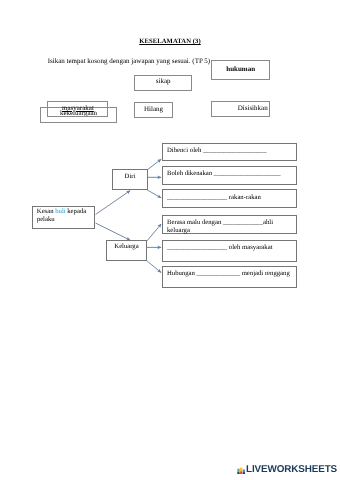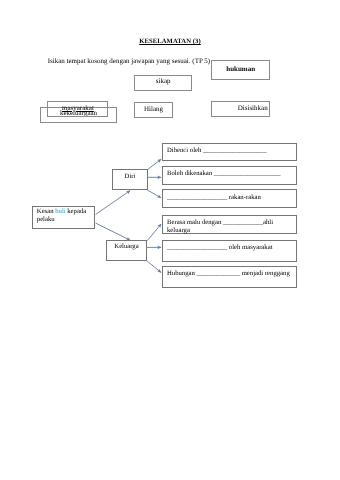--- a/index.html
+++ b/index.html
@@ -70,13 +70,24 @@
     <div class="dbox branch branch2" style="left:105.6px;top:240.3px;width:41.8px;height:20.7px;">Keluarga</div>
 
     <div class="dbox item" style="left:161.5px;top:143.1px;width:135.5px;height:18px;">Dibenci oleh ___________________</div>
     <div class="dbox item" style="left:161.5px;top:166.2px;width:135.5px;height:18.6px;">Boleh dikenakan ____________________</div>
     <div class="dbox item" style="left:161.5px;top:189.3px;width:135.5px;height:18.6px;">__________________ rakan-rakan</div>
     <div class="dbox item" style="left:161.5px;top:214.9px;width:135.5px;height:19.3px;">Berasa malu dengan ____________ahli keluarga</div>
     <div class="dbox item" style="left:161.5px;top:239.9px;width:135.5px;height:21.7px;">__________________ oleh masyarakat</div>
     <div class="dbox item" style="left:161.5px;top:265.9px;width:135.5px;height:22.2px;">Hubungan _____________ menjadi renggang</div>
   </div>
 
+  <div id="logo">
+    <svg id="logo-mark" viewBox="0 0 24 24">
+      <rect x="0.8" y="7.2" width="6.4" height="9.4" fill="#5cb85c"></rect>
+      <rect x="0.8" y="16.6" width="6.4" height="6.4" fill="#21386b"></rect>
+      <rect x="8.3" y="4.6" width="6.4" height="10.0" fill="#f5c02a"></rect>
+      <rect x="8.3" y="14.6" width="6.4" height="8.4" fill="#e8453c"></rect>
+      <rect x="15.8" y="9.6" width="6.4" height="7.2" fill="#3d8fd6"></rect>
+      <rect x="15.8" y="16.8" width="6.4" height="6.2" fill="#21386b"></rect>
+    </svg>
+    <span class="txt">LIVEWORKSHEETS</span>
+  </div>
 </div>
 
 </body></html>

